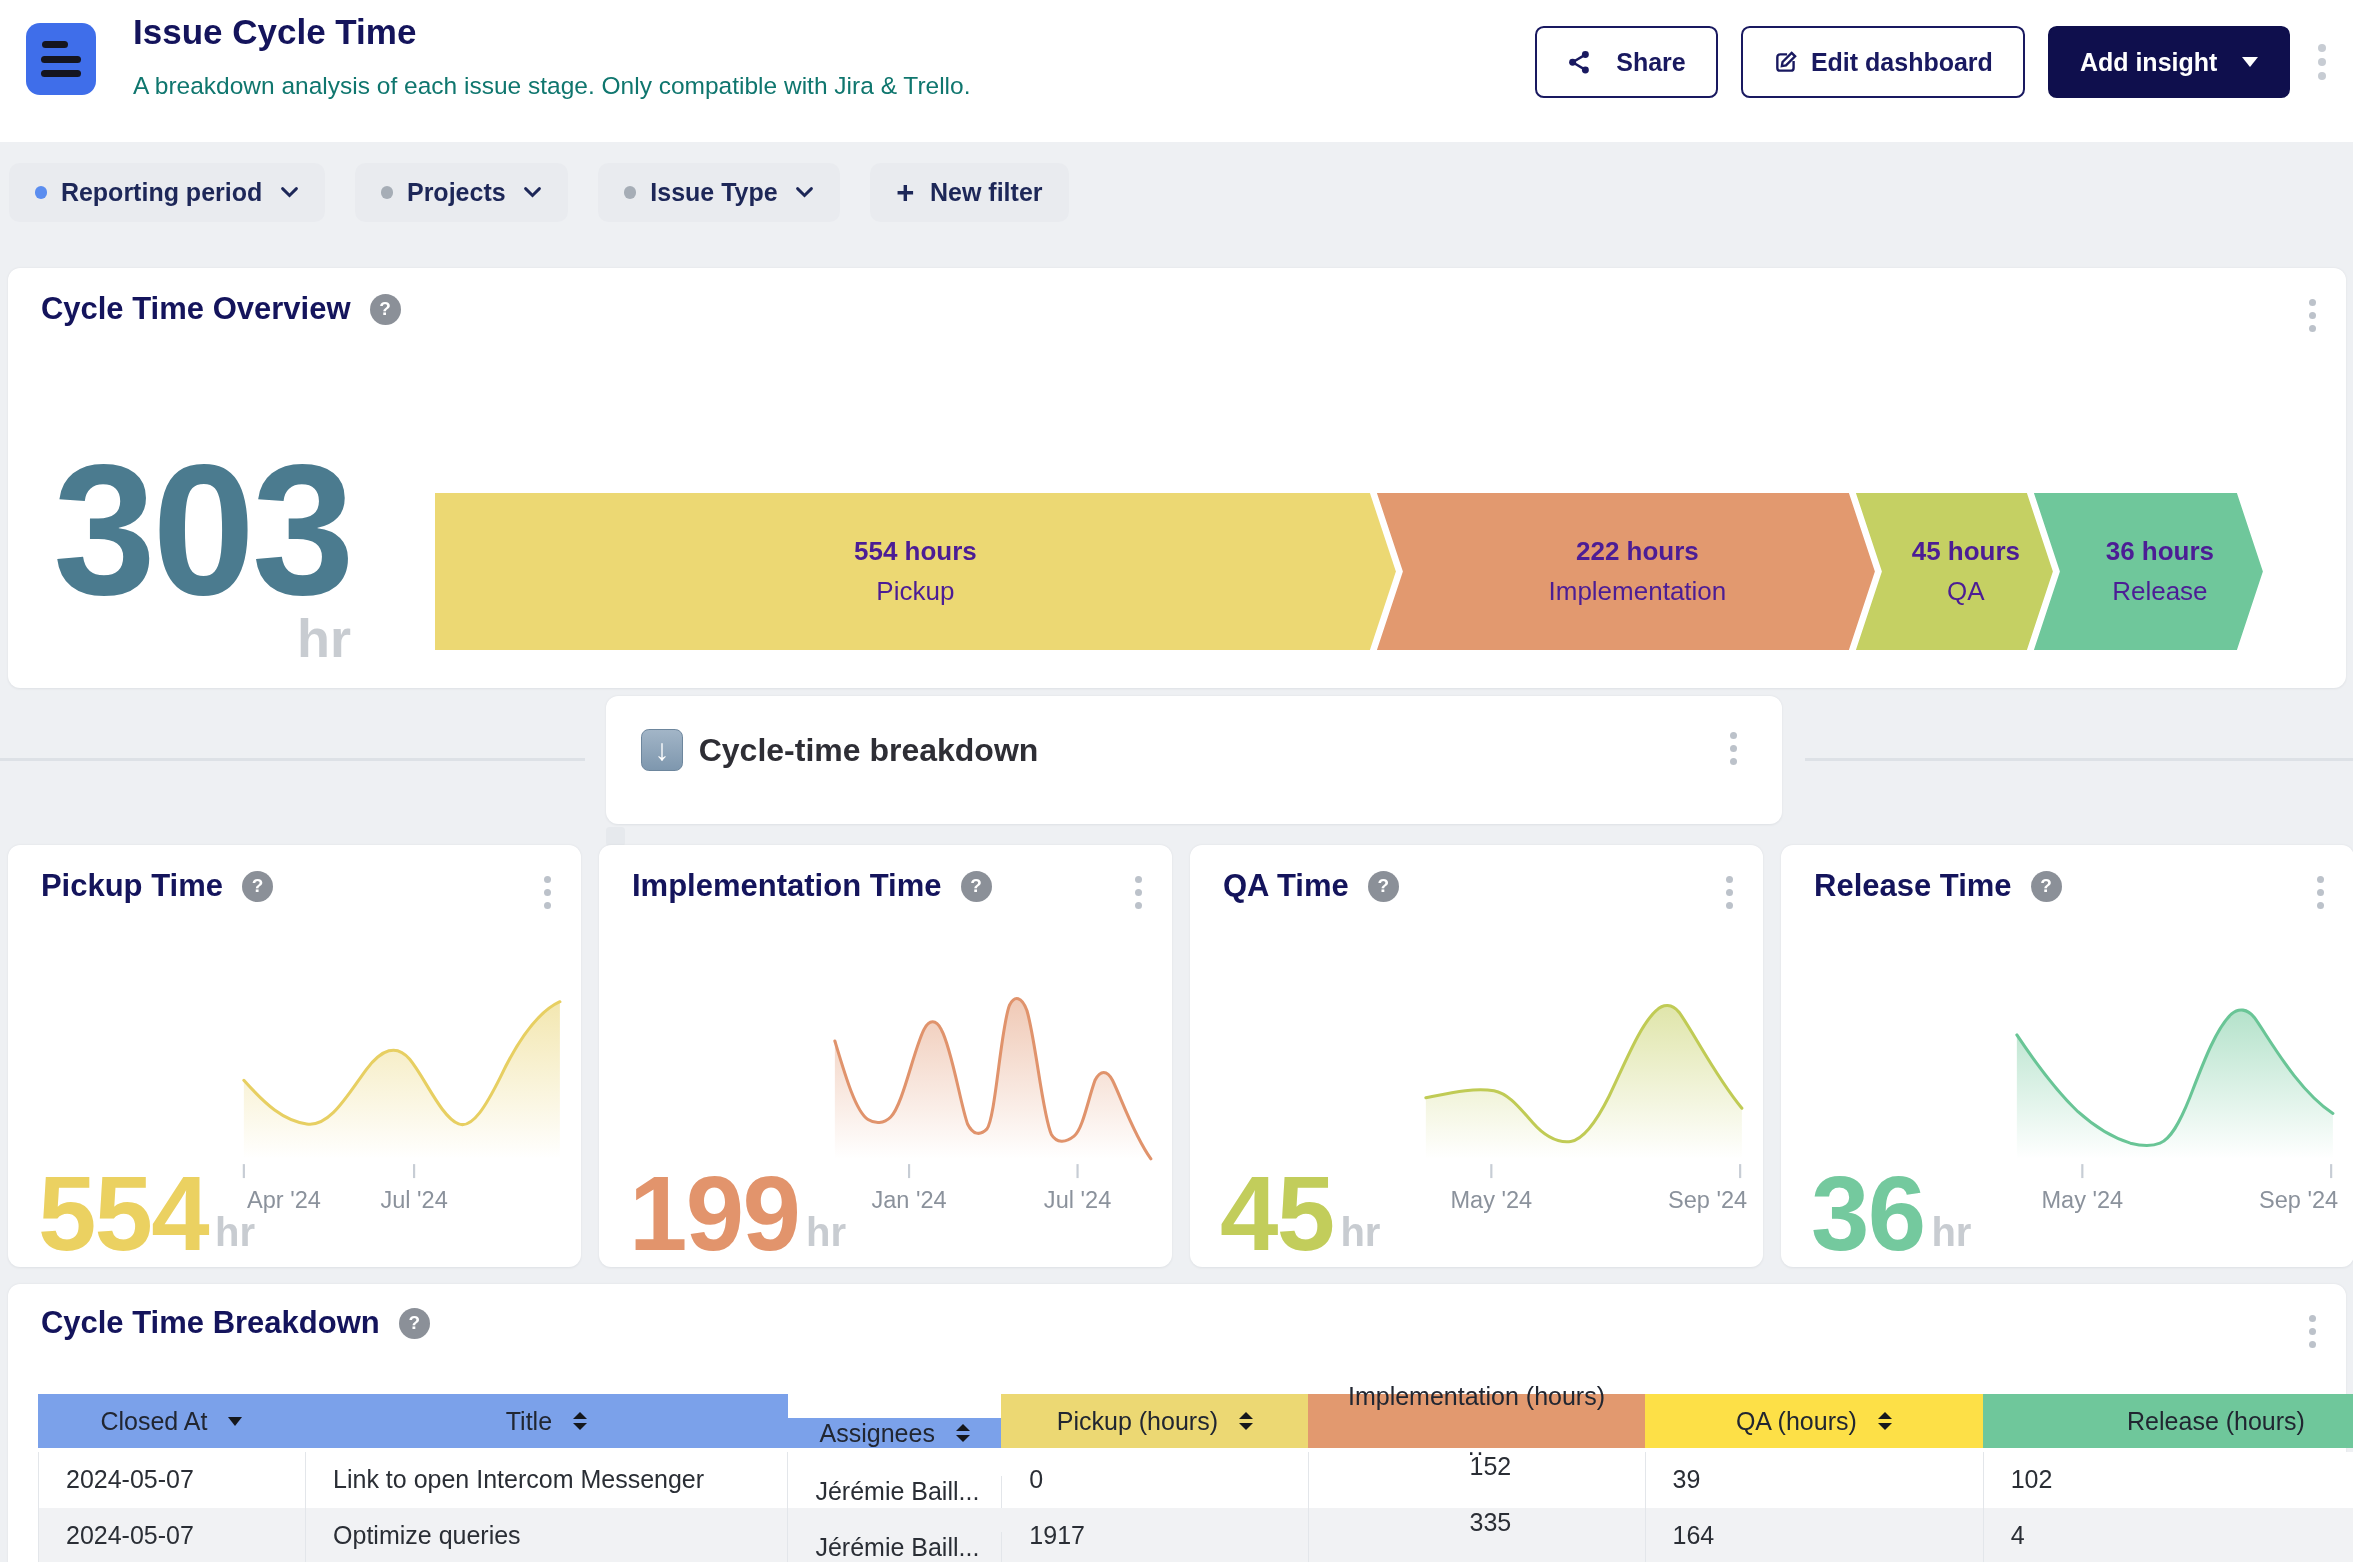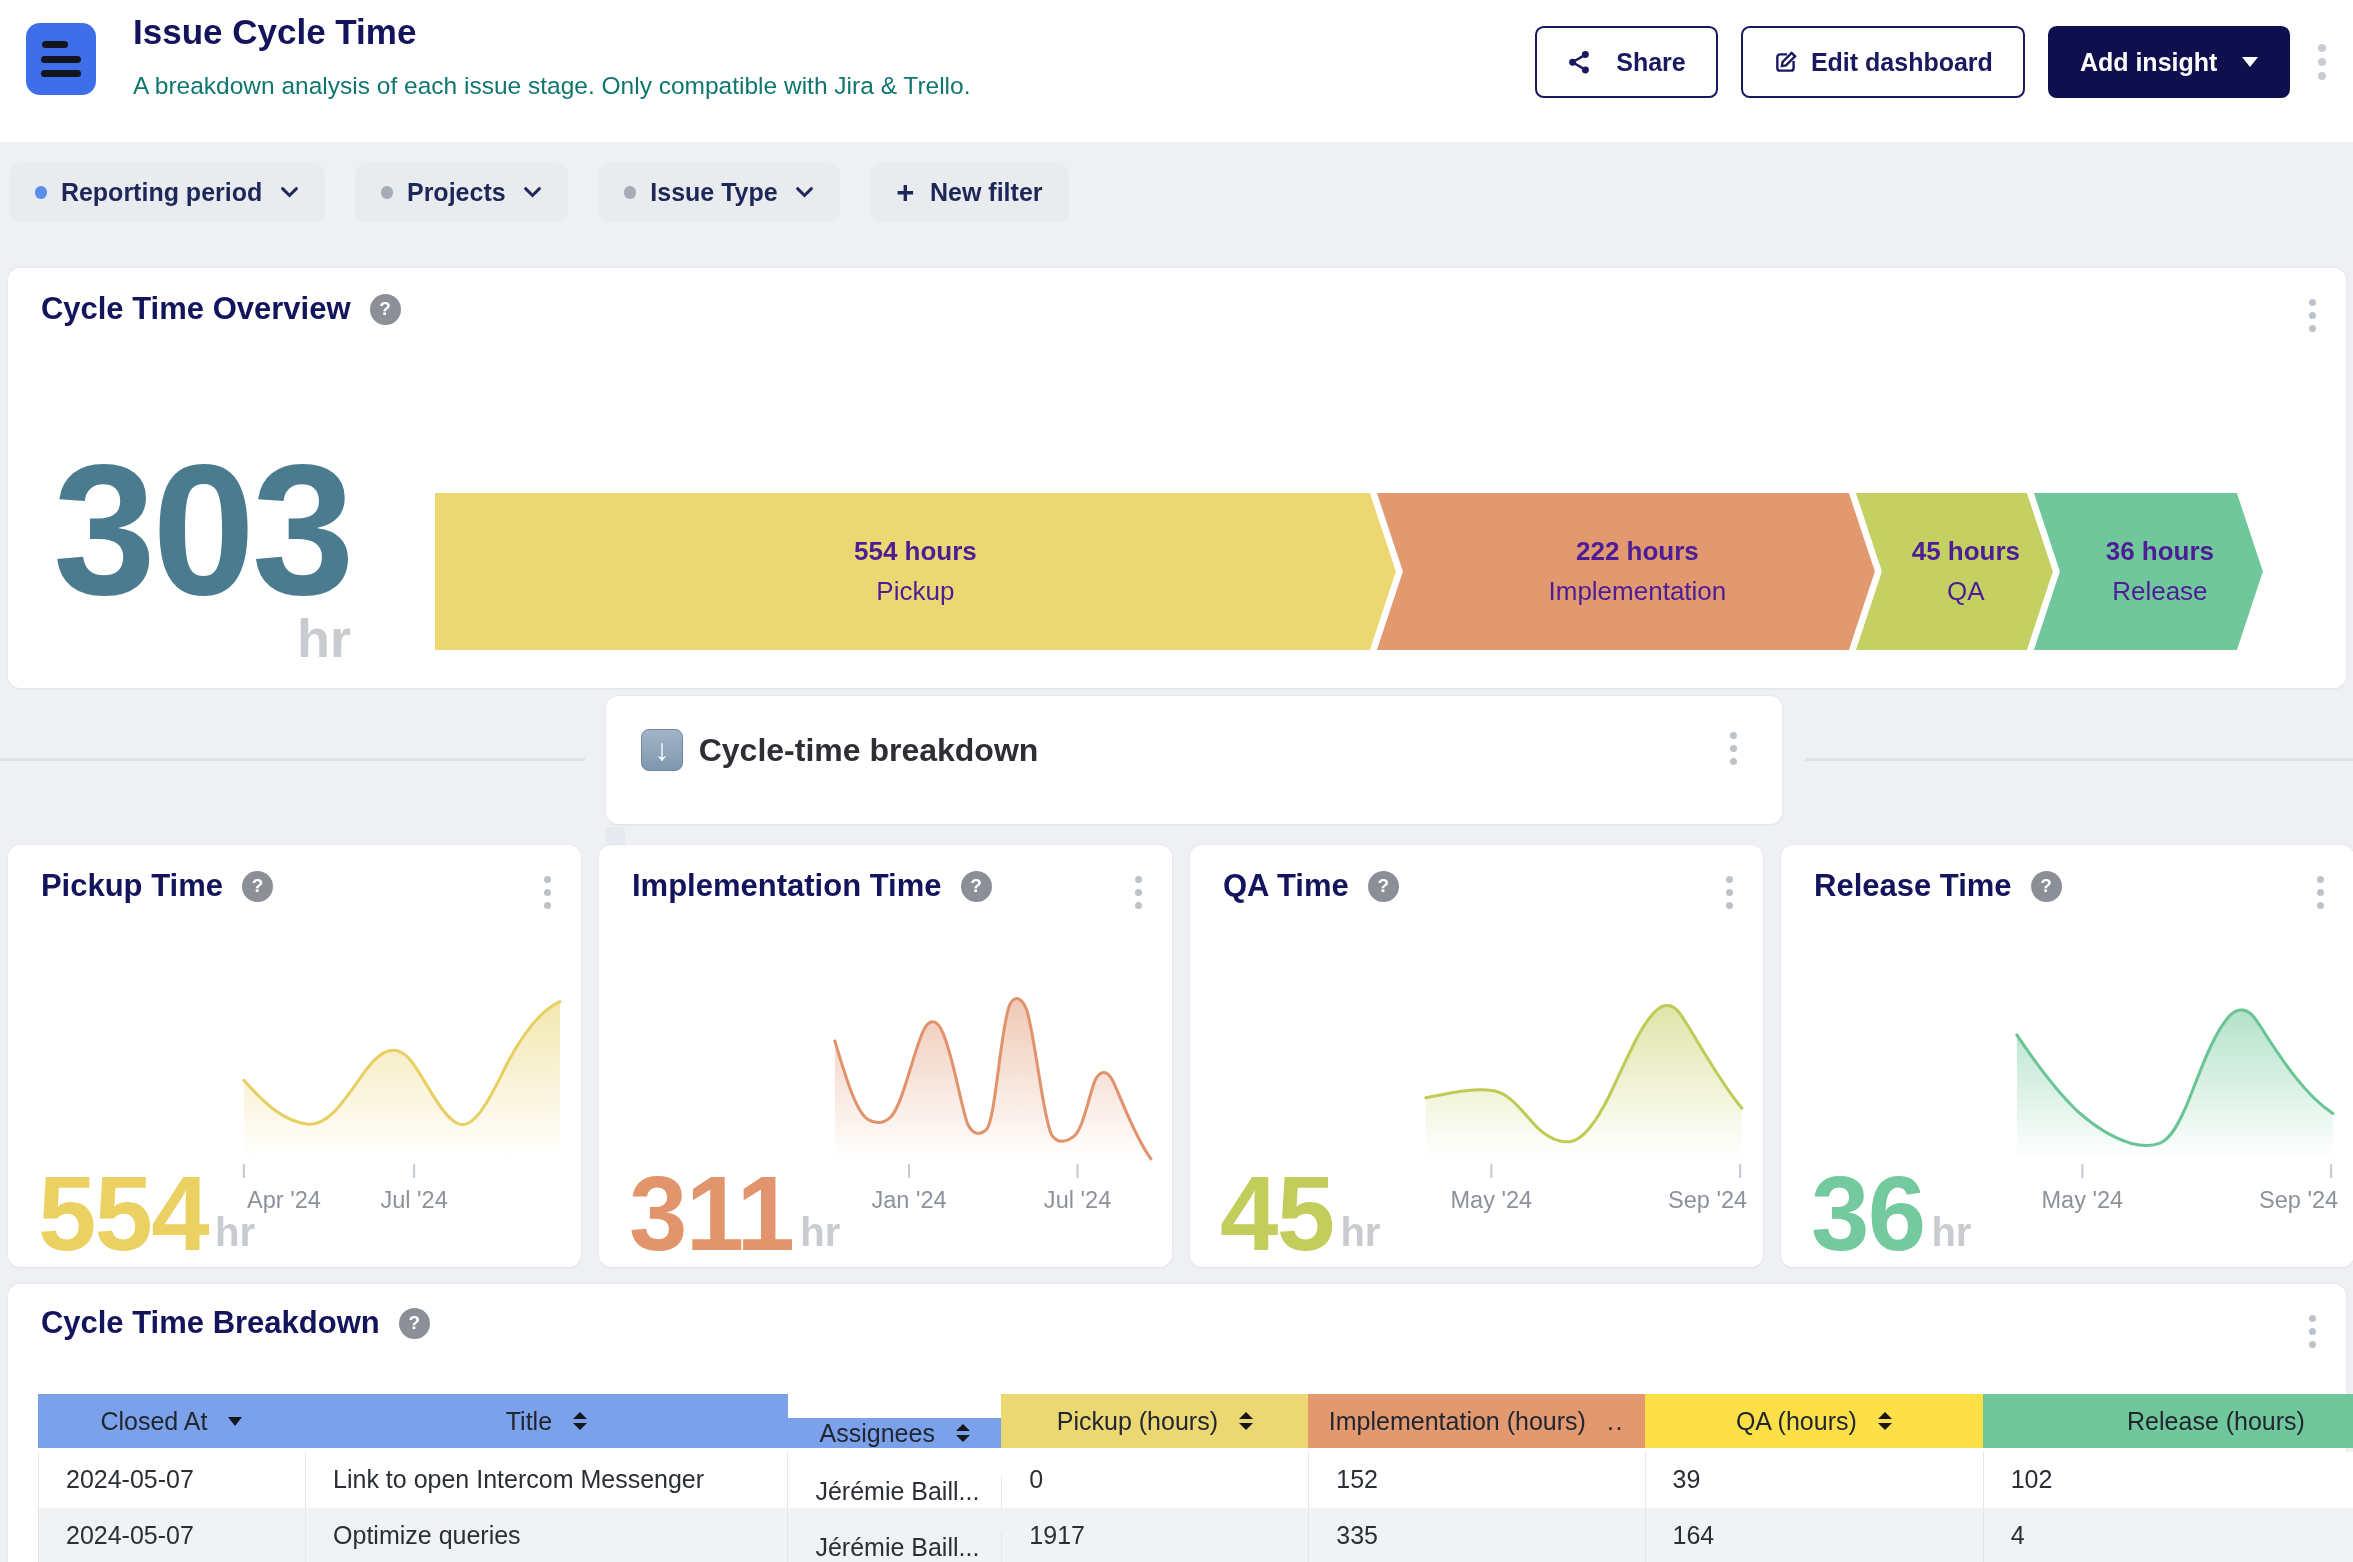--- a/index.html
+++ b/index.html
@@ -89,21 +89,21 @@
   .tri-down { width:0; height:0; border-left:7px solid transparent; border-right:7px solid transparent; border-top:7.9px solid #15171c; }
   .tri-down.big { border-left-width:7.9px; border-right-width:7.9px; border-top-width:9.6px; }
   .th .suffix { font-size:25px; color:#212631; letter-spacing:1.7px; }
   .trow { display:flex; height:56px; border-left:1.7px solid #e3e6ea; }
   .trow.even { background:#ffffff; }
   .trow.odd { background:#f1f2f4; }
   .td { display:flex; align-items:center; padding-left:27px; font-size:25px; color:#2a2e35; border-right:1.7px solid #e3e6ea; white-space:nowrap; overflow:hidden; }
   .trow { margin-top:0; }
   .thead { margin-bottom:3.5px; }
   
-  .c0{width:280px;} .c1{width:507px;} .c2{width:224px;margin-top:24px;} .c3{width:322px;} .c4{width:353px;} .c5{width:355px;} .c6{width:489px;}
+  .c0{width:280px;} .c1{width:507px;} .c2{width:224px;margin-top:24px;} .c3{width:322px;} .c4{width:353px;flex-direction:column;} .c5{width:355px;} .c6{width:489px;}
 </style>
 </head>
 <body>
 
 <header class="app-header">
   <button class="menu-btn" style="background: rgb(63, 110, 234);">
     <i></i>
       <i></i>
       <i></i>
   </button>
@@ -277,21 +277,21 @@
         </linearGradient>
       </defs>
     <path fill="url(#sg1)" d="M10 55 C22 95,34 136,48 145 C56 150,66 150,74 142 C88 128,100 66,112 42 C118 30,126 30,132 42 C144 64,154 128,162 150 C168 162,176 164,184 156 C194 144,200 40,210 14 C216 2,224 4,230 20 C240 54,248 140,258 162 C264 172,274 172,284 164 C294 156,300 122,308 100 C314 88,322 88,328 100 C338 120,352 162,372 190 L372 190 L10 190 Z"></path>
     <path fill="none" stroke-width="3.5" stroke-linecap="round" d="M10 55 C22 95,34 136,48 145 C56 150,66 150,74 142 C88 128,100 66,112 42 C118 30,126 30,132 42 C144 64,154 128,162 150 C168 162,176 164,184 156 C194 144,200 40,210 14 C216 2,224 4,230 20 C240 54,248 140,258 162 C264 172,274 172,284 164 C294 156,300 122,308 100 C314 88,322 88,328 100 C338 120,352 162,372 190" stroke="#e0936c"></path>
     <line x1="95" y1="196" x2="95" y2="212" stroke="#c7cdd5" stroke-width="2.5"></line>
     <line x1="288" y1="196" x2="288" y2="212" stroke="#c7cdd5" stroke-width="2.5"></line>
     <text x="95" y="246" text-anchor="middle">Jan '24</text>
     <text x="288" y="246" text-anchor="middle">Jul '24</text>
   </svg>
   <div class="metric-value">
-    <span class="num" style="color: rgb(226, 148, 108);">311</span>
+    <span class="num" style="color: rgb(226, 148, 108);">199</span>
     <span class="unit">hr</span>
   </div>
 </section>
 
 <section class="card metric-card" id="mcard-2">
   <div class="card-title-row">
     <span class="card-title">QA Time</span>
     <button class="help-badge">?</button>
   </div>
   <button class="kebab small card-kebab">

